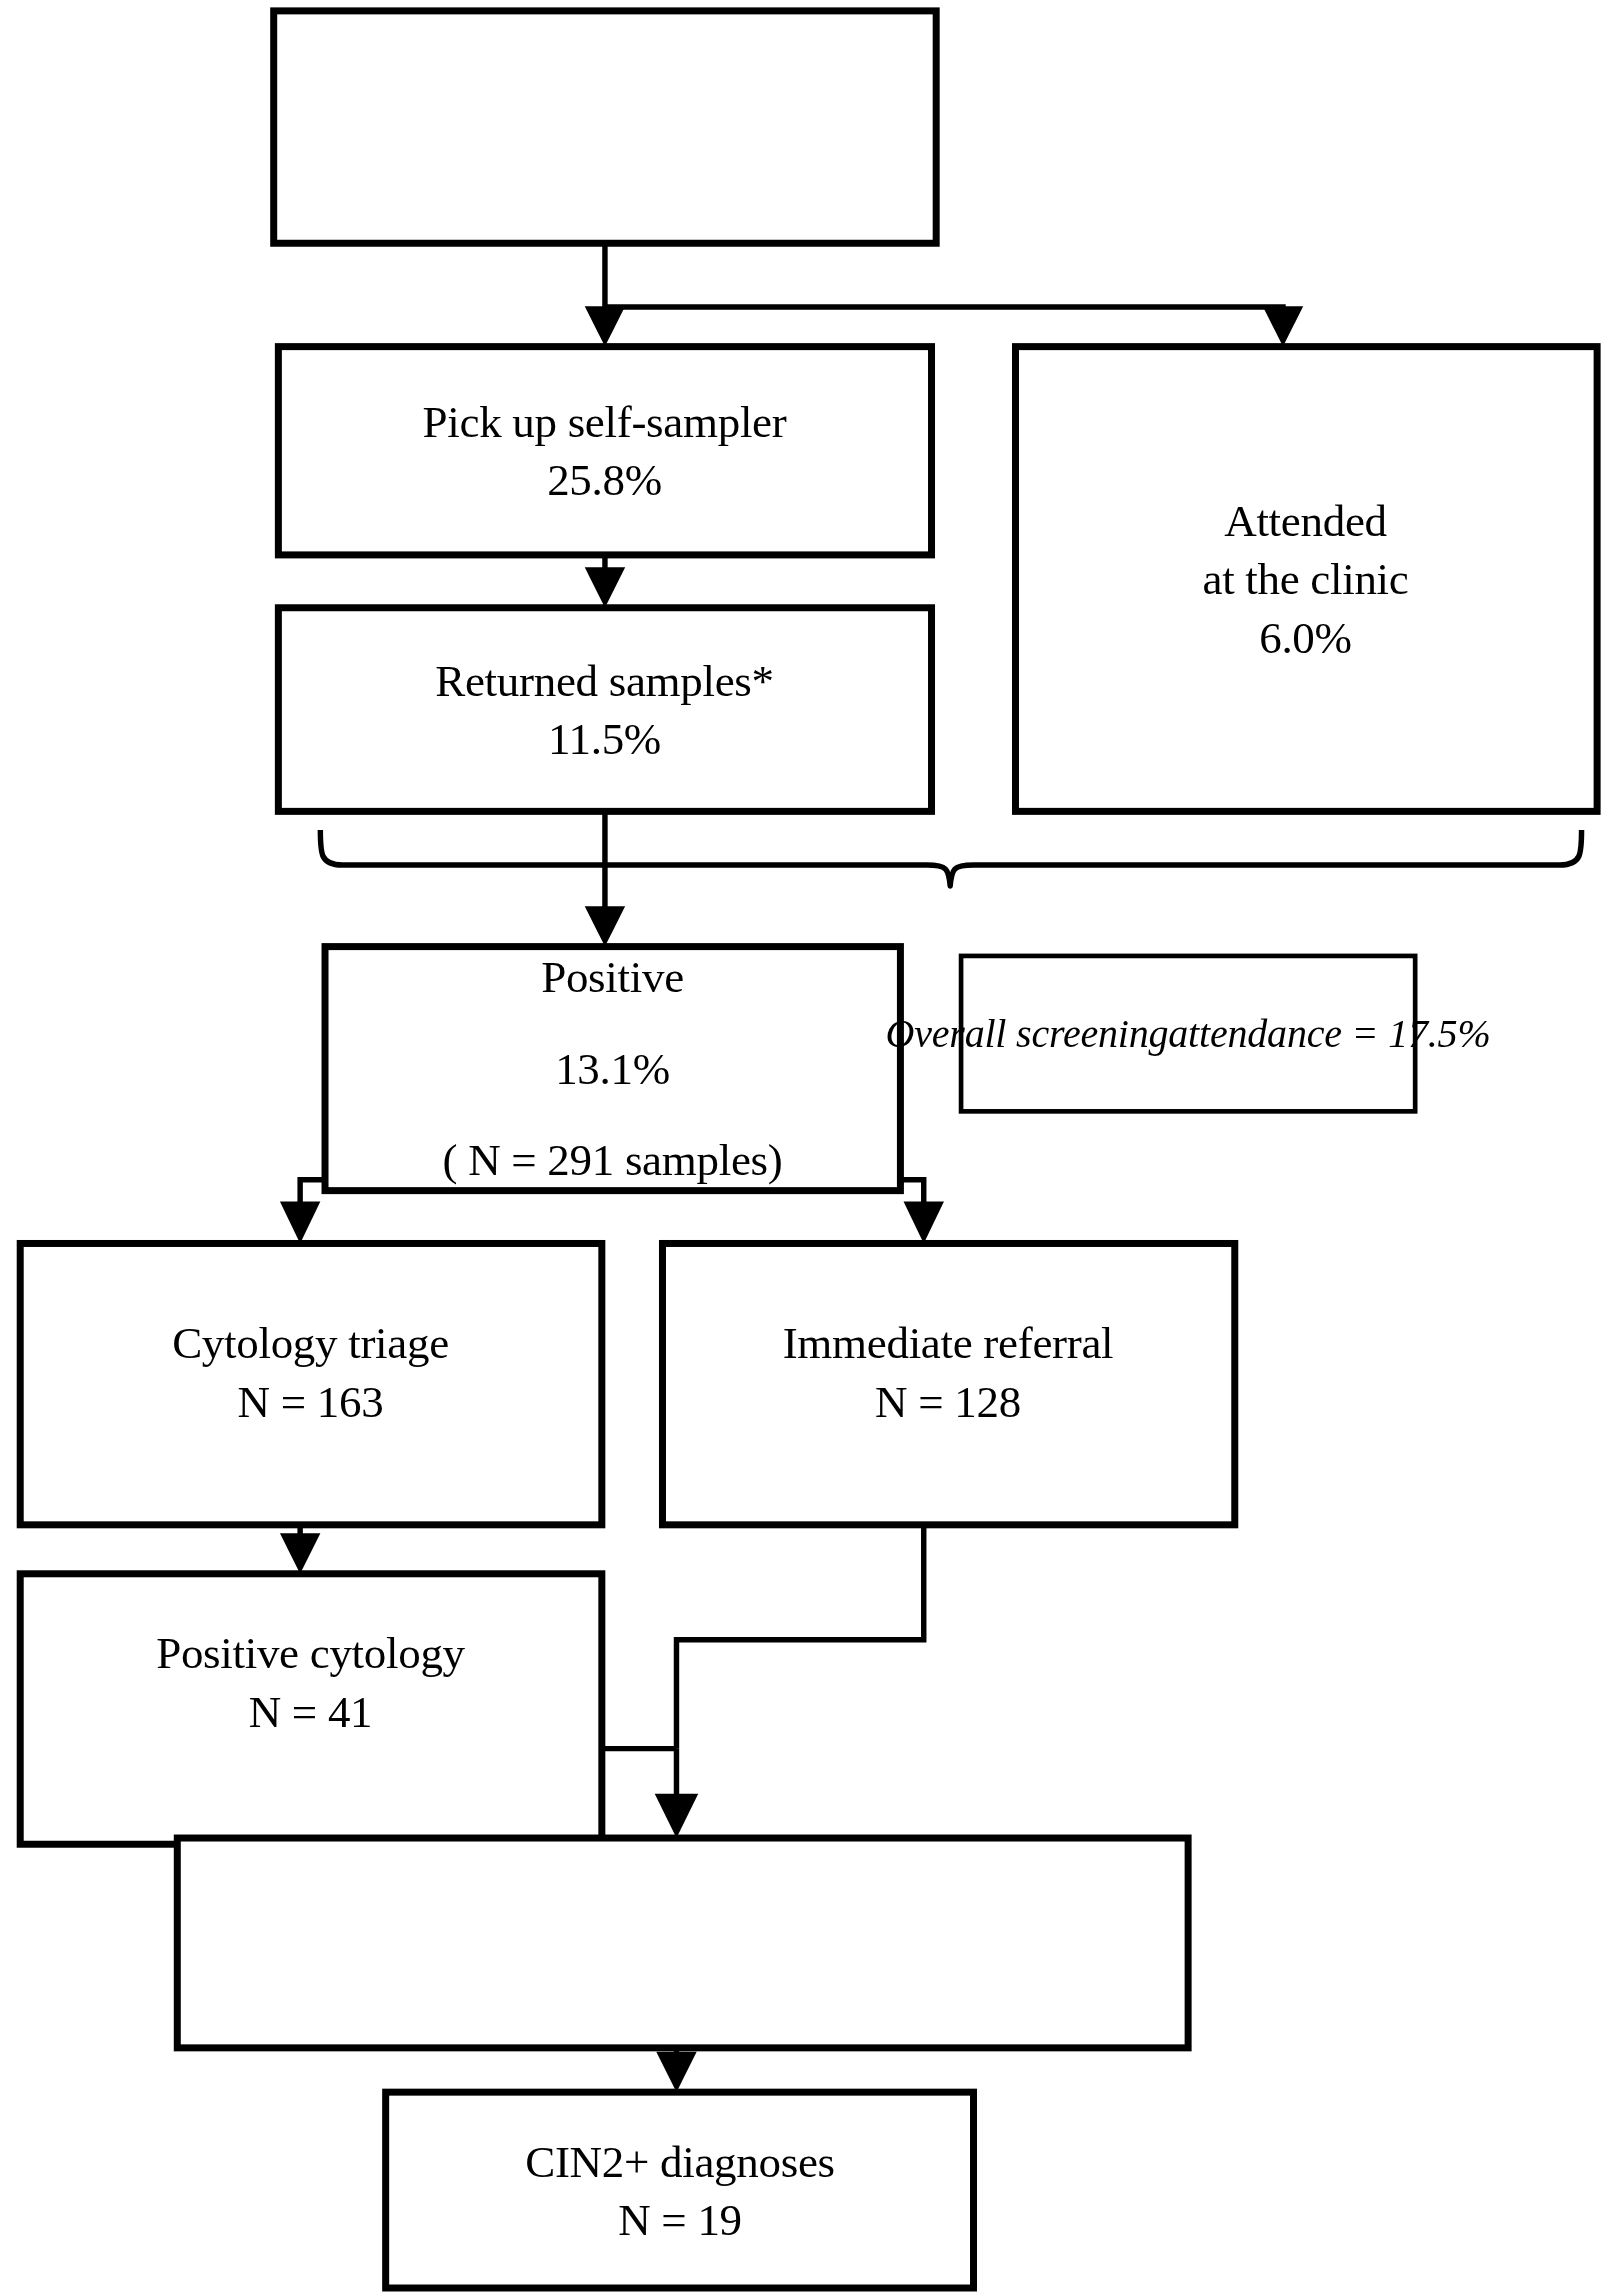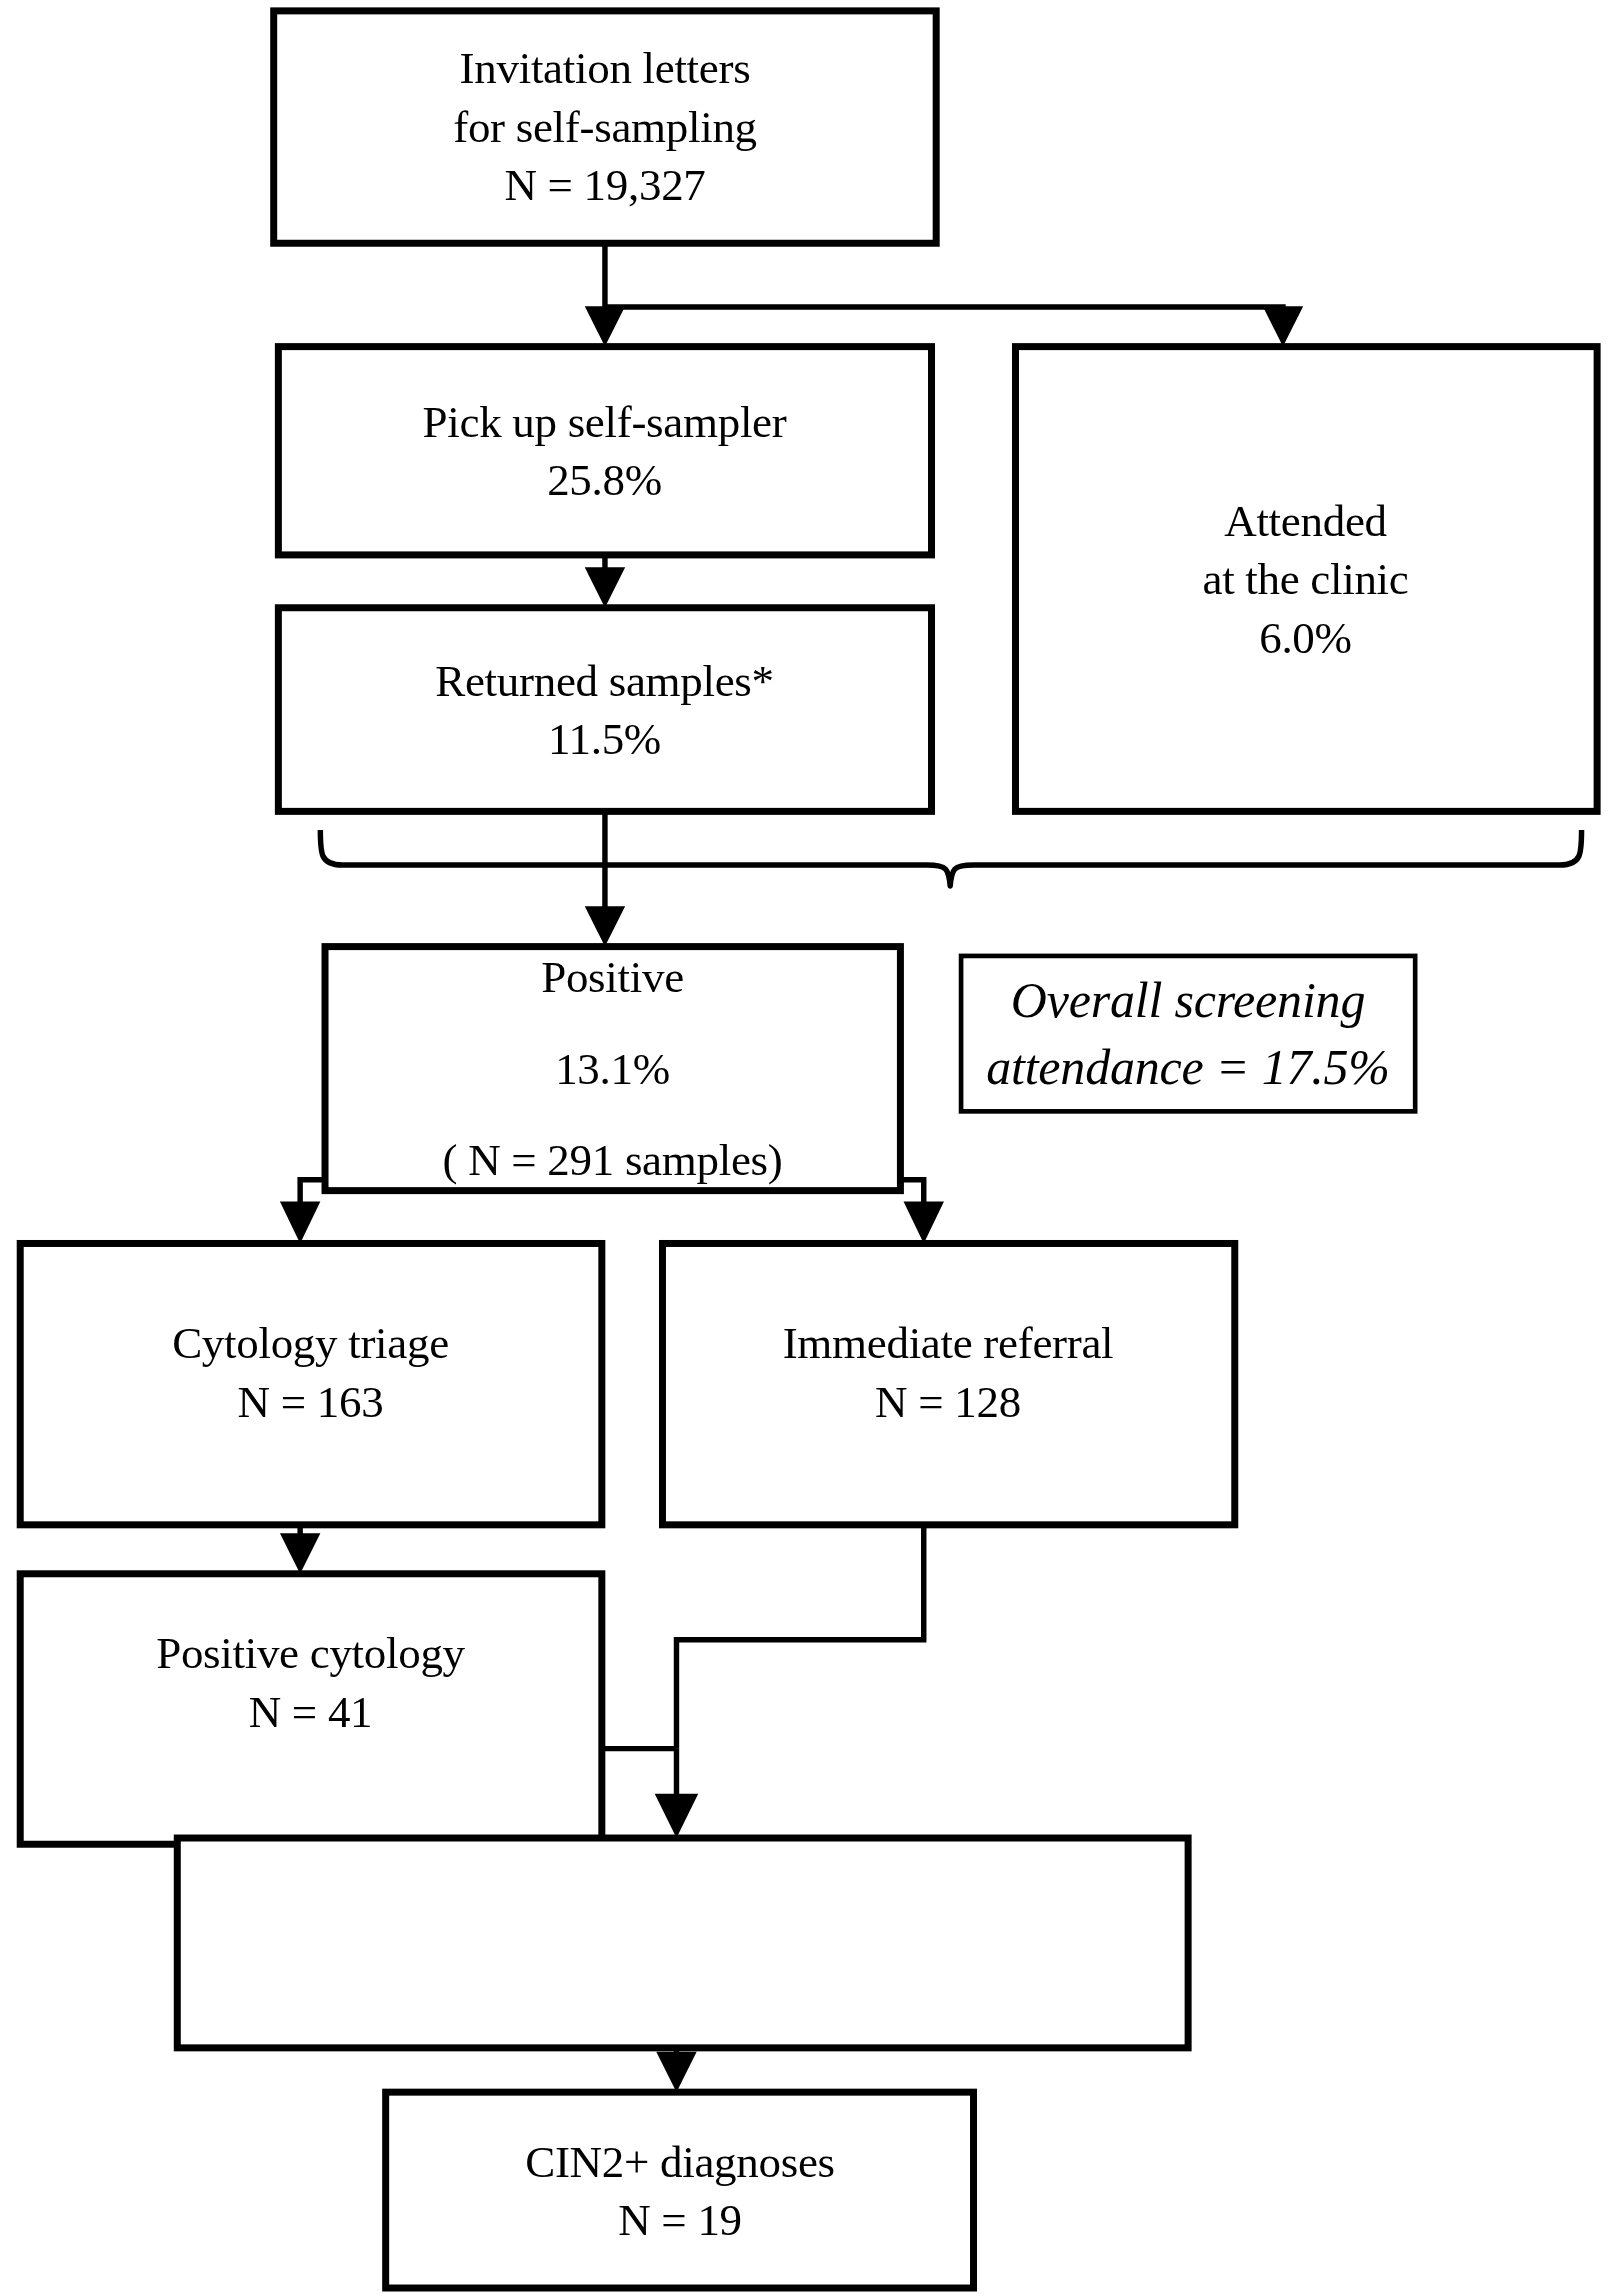--- a/index.html
+++ b/index.html
@@ -67,25 +67,26 @@
     letter-spacing: -0.3px;
     pointer-events: none;
   }
   .node-text .line {
     display: block;
     white-space: nowrap;
   }
   .note-text {
     position: absolute;
     display: flex;
-    flex-direction: column;
+    flex-direction: row;
+    align-items: center;
     justify-content: center;
     text-align: center;
     line-height: 1.34;
-    font-size: 50px;
+    font-size: 40px;
     font-style: italic;
     letter-spacing: -0.2px;
     pointer-events: none;
   }
   .note-text .line {
     display: block;
     white-space: nowrap;
   }
 </style>
 </head>
@@ -149,25 +150,20 @@
     <rect class="node-rect" x="852" y="1600" width="736" height="362"></rect>
 
     <rect class="node-rect" x="26" y="2025" width="748" height="348"></rect>
 
     <rect class="node-rect" x="228" y="2365" width="1300" height="270"></rect>
 
     <rect class="node-rect" x="496" y="2692" width="756" height="252"></rect>
 
   </svg>
 
-  <div class="node-text" style="left:274px; top:11px; width:662px; height:232px;">
-    <span class="line">Invitation letters</span>
-    <span class="line">for self-sampling</span>
-    <span class="line">N = 19,327</span>
-  </div>
 
   <div class="node-text" style="left:278px; top:347px; width:653px; height:208px;">
     <span class="line">Pick up self-sampler</span>
     <span class="line">25.8%</span>
   </div>
 
   <div class="node-text" style="left:1015px; top:347px; width:581px; height:465px;">
     <span class="line">Attended</span>
     <span class="line">at the clinic</span>
     <span class="line">6.0%</span>

